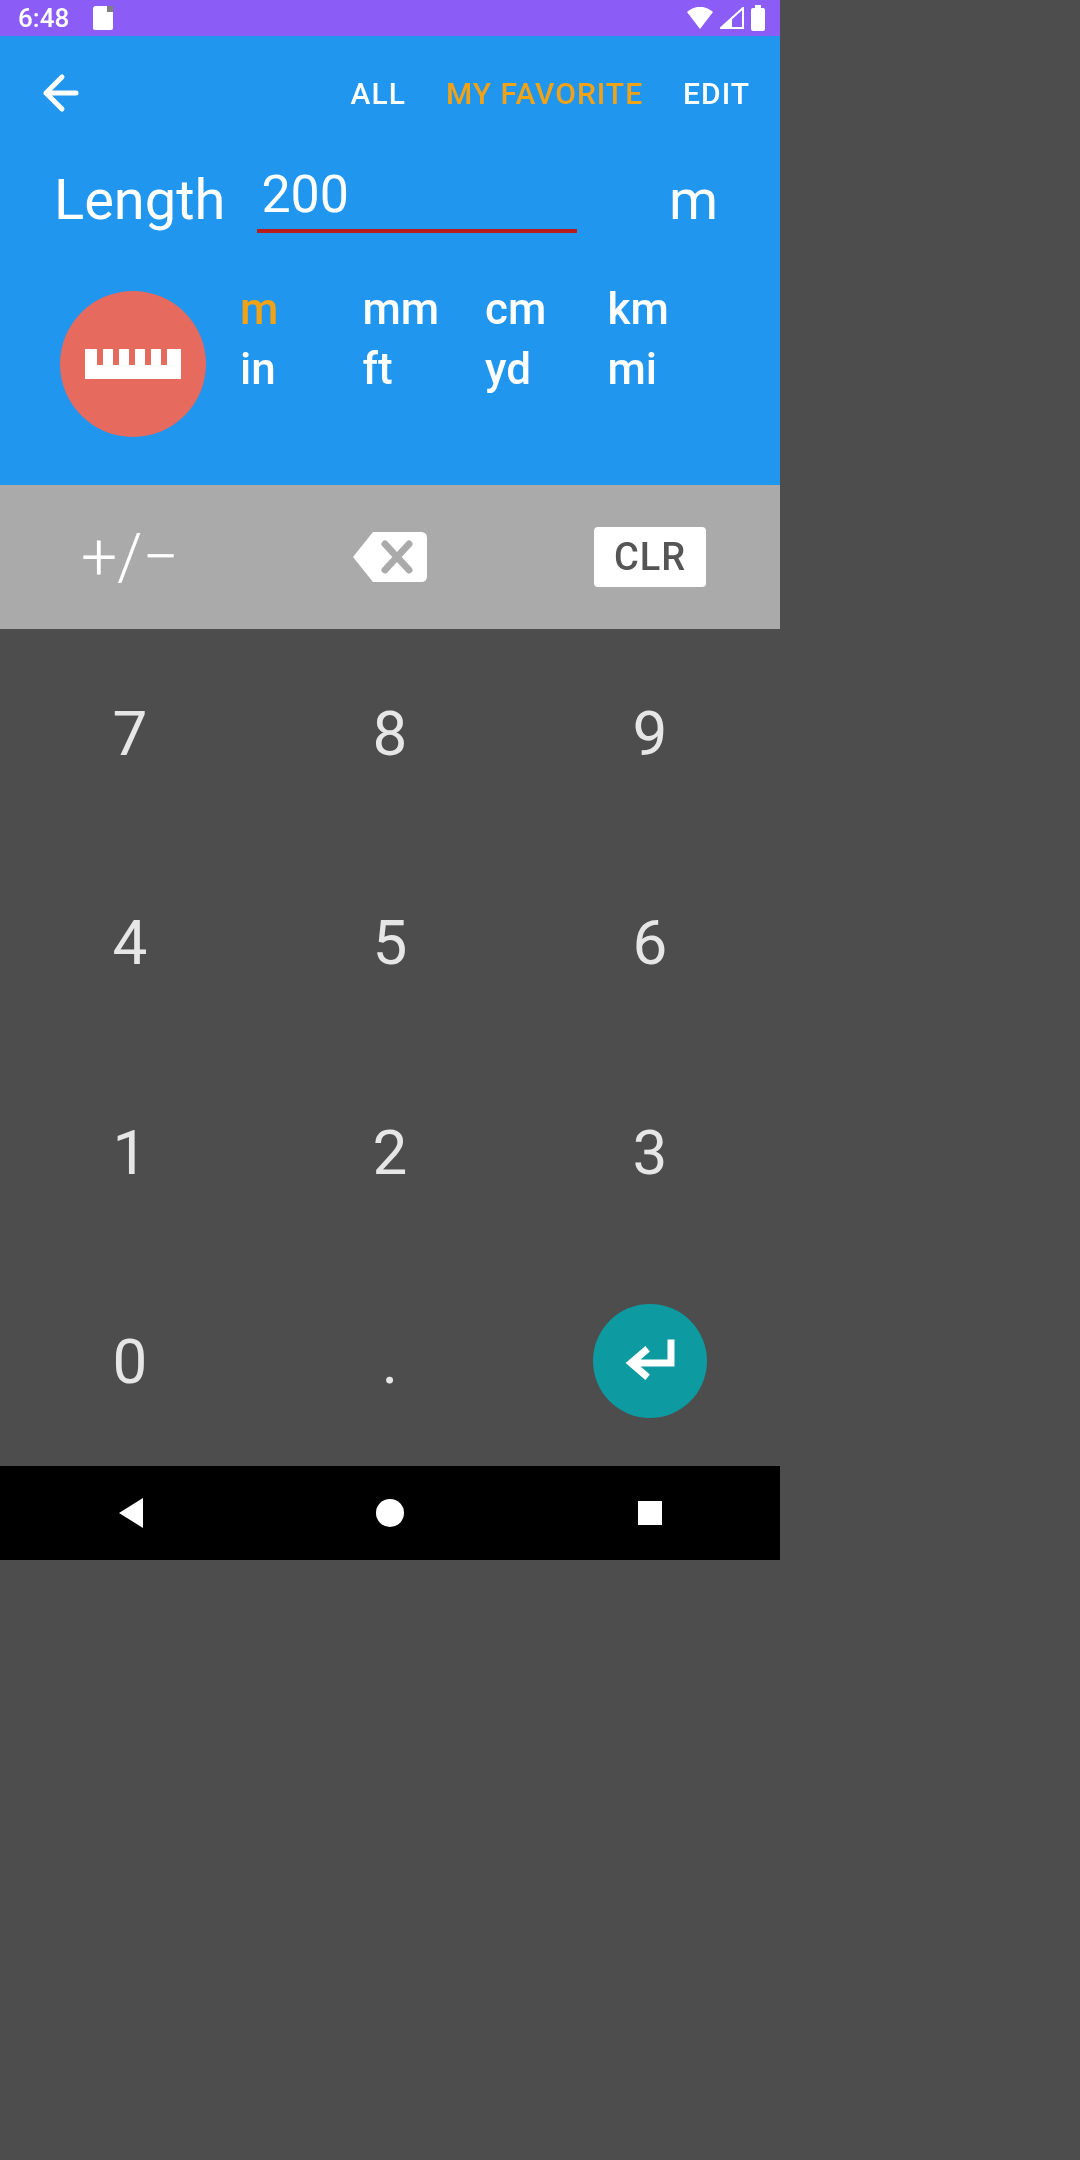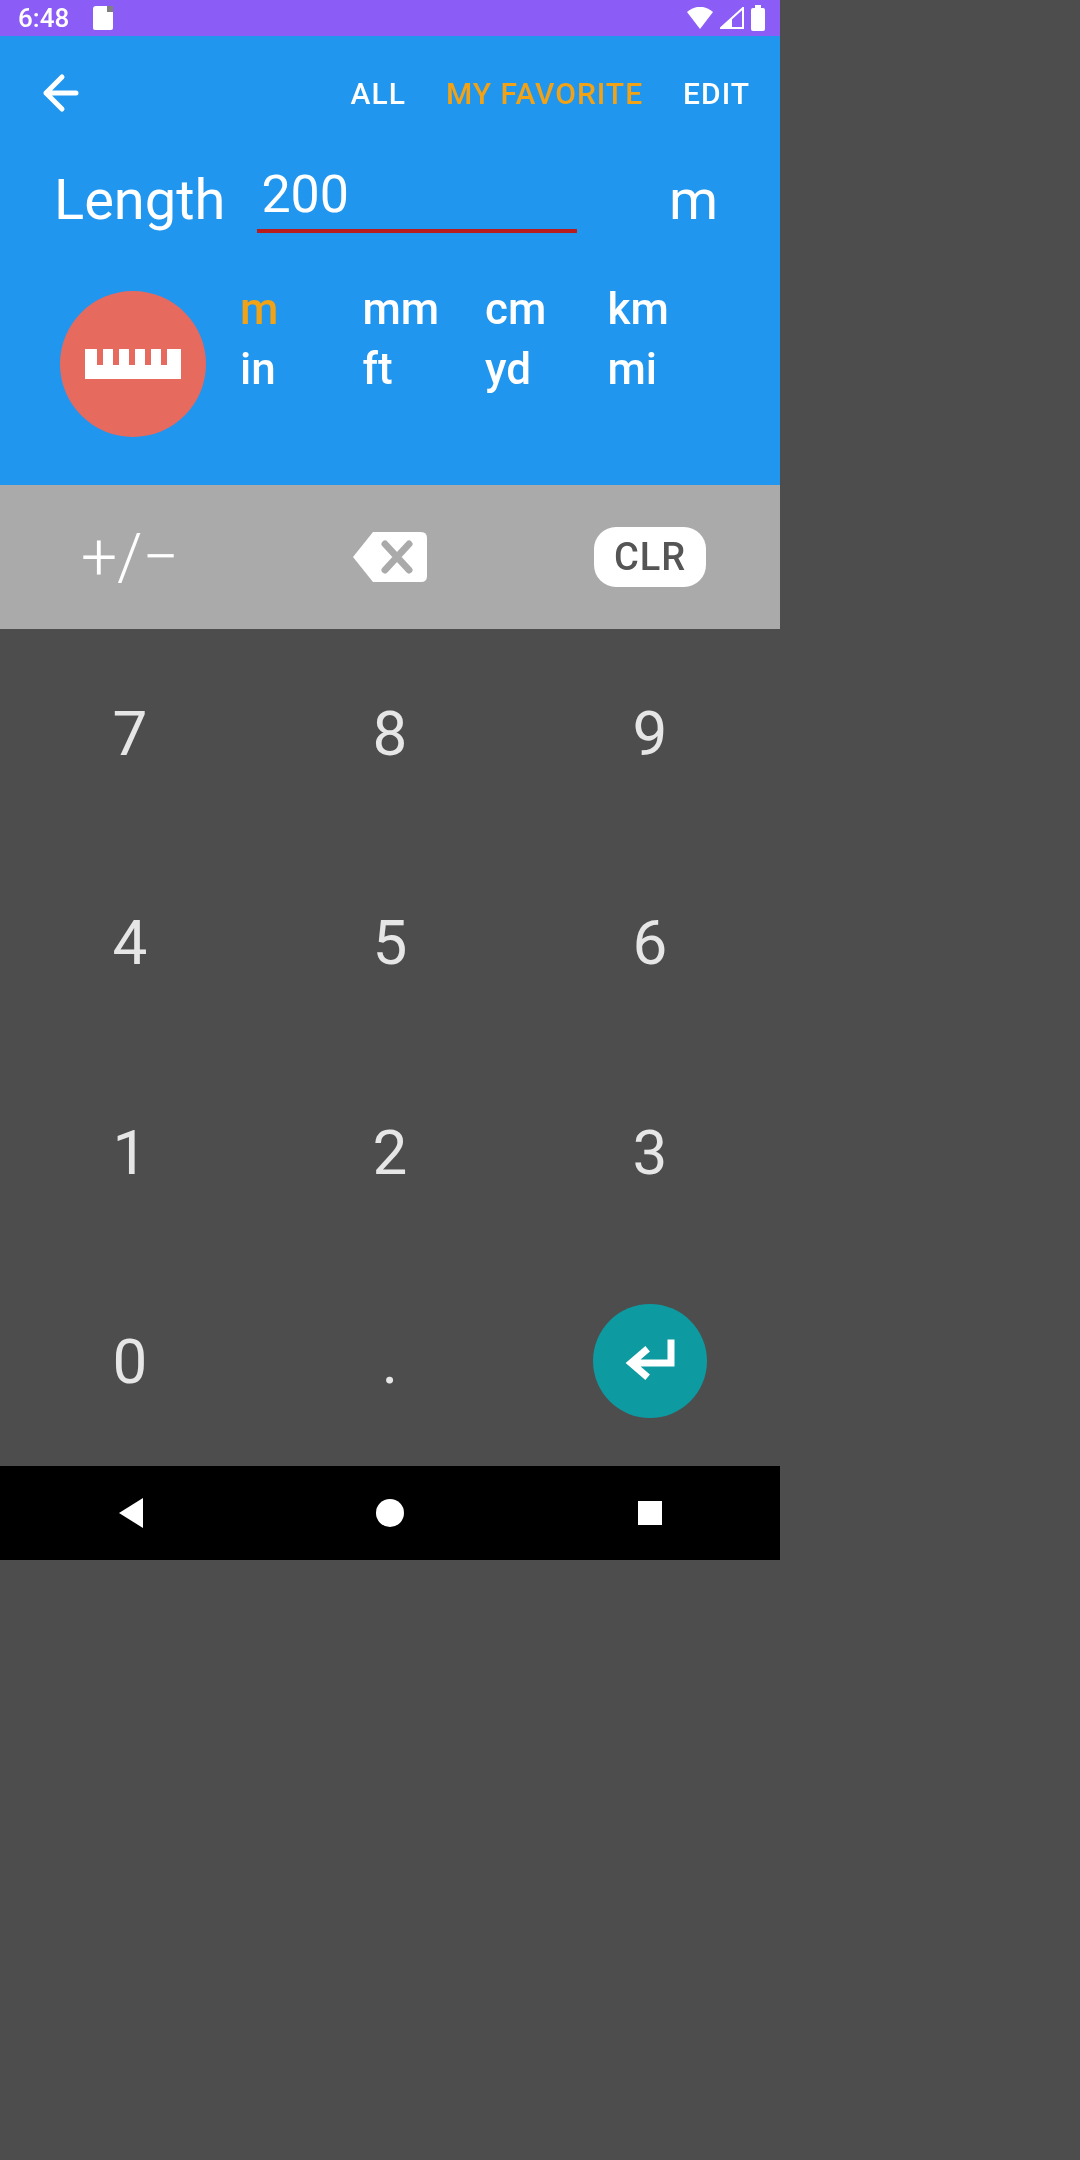--- a/index.html
+++ b/index.html
@@ -32,21 +32,21 @@
   .ruler-circle { width: 146px; height: 146px; border-radius: 50%; background: #e76a5e; display:flex; align-items:center; justify-content:center; margin-top: 10px; }
   .units-grid { flex:1; display:grid; grid-template-columns: repeat(4, 1fr); row-gap: 4px; font-size: 44px; font-weight:500; }
   .unit { color:#fff; padding: 2px 0; }
   .unit.selected { color: #f2a215; }
 
   
   .func-row { height: 144px; background: #aaaaaa; display:grid; grid-template-columns: repeat(3,1fr); align-items:center; }
   .func-cell { display:flex; align-items:center; justify-content:center; height:100%; }
   .pm-label { color:#fff; font-size: 64px; font-weight:300; }
   .backspace { display:flex; align-items:center; justify-content:center; }
-  .clr-btn { background:#fff; color:#555; font-size:38px; font-weight:500; padding: 8px 20px; border-radius:22px; letter-spacing:1px; }
+  .clr-btn { background:#fff; color:#555; font-size:38px; font-weight:500; padding: 8px 20px; border-radius:4px; letter-spacing:1px; }
 
   
   .keypad { flex:1; background:#4d4d4d; display:grid; grid-template-columns: repeat(3,1fr); grid-template-rows: repeat(4,1fr); }
   .key { display:flex; align-items:center; justify-content:center; color:#e6e6e6; font-size:62px; font-weight:400; }
   .enter-circle { width:114px; height:114px; border-radius:50%; background:#0d9aa0; display:flex; align-items:center; justify-content:center; }
 
   
   .navbar { height: 94px; background:#000; display:flex; align-items:center; justify-content:space-around; }
   .nav-icon { width:40px; height:40px; display:flex; align-items:center; justify-content:center; }
 </style>

